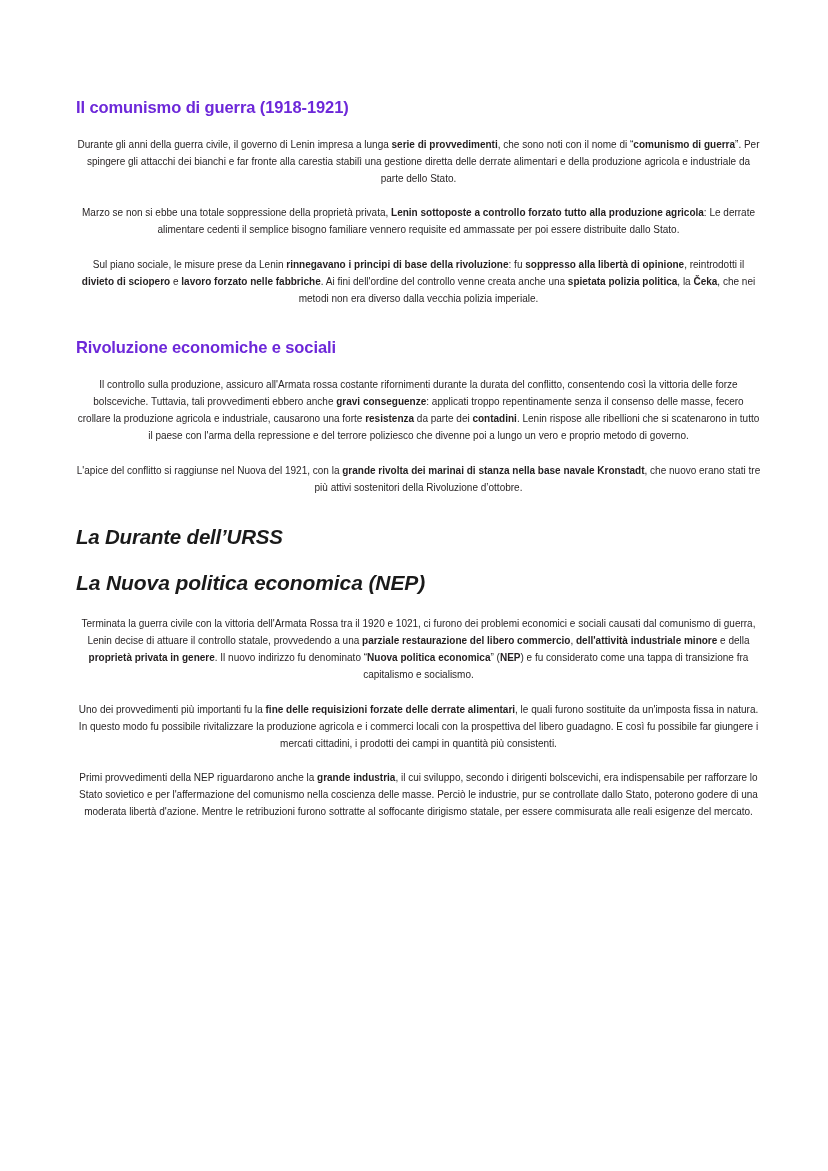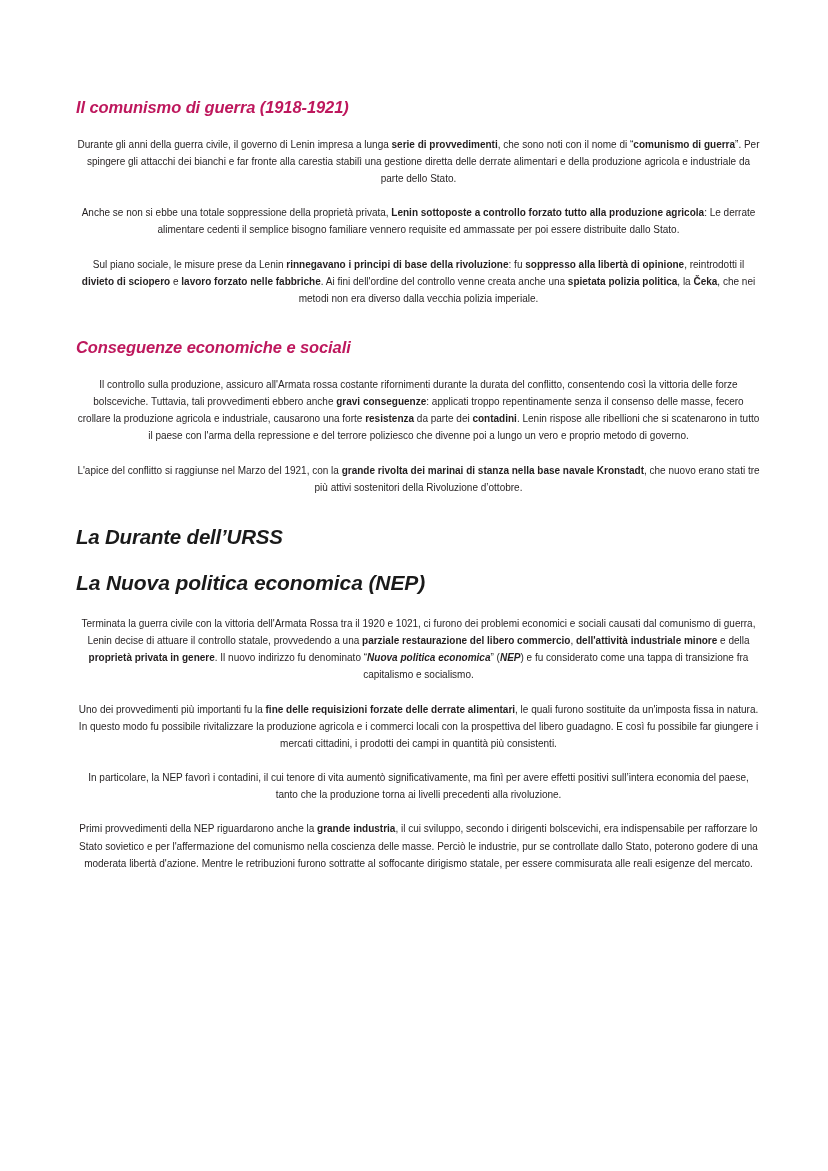--- a/index.html
+++ b/index.html
@@ -19,25 +19,24 @@
     font-family: "Liberation Sans", sans-serif;
     color: #231f20;
     -webkit-font-smoothing: antialiased;
   }
   .doc-body {
     width: 685px;
   }
   h2.section-title {
     font-size: 16.5px;
     font-weight: bold;
-    font-style: italic;
     line-height: 1.25;
     margin: 0 0 18px 0;
     letter-spacing: -0.1px;
-    color: #be185d;
+    color: #6d28d9;
   }
   h1.major-title {
     font-size: 20.5px;
     font-weight: bold;
     font-style: italic;
     line-height: 1.25;
     margin: 28px 0 20px 0;
     letter-spacing: -0.2px;
     color: #1a1a1a;
   }
@@ -61,35 +60,33 @@
     color: #231f20;
   }
   p.para:last-child {
     margin-bottom: 0;
   }
   b, strong {
     font-weight: bold;
   }
   .bi {
     font-weight: bold;
-    font-style: italic;
   }
 </style>
 </head>
 <body>
 
 <div class="page">
   <div class="doc-body" id="doc-body">
       <h2 class="section-title">Il comunismo di guerra (1918-1921)</h2>
       <p class="para"><span>Durante gli anni della guerra civile, il governo di Lenin impresa a lunga </span><b>serie di provvedimenti</b><span>, che sono noti con il nome di “</span><b>comunismo di guerra</b><span>”. Per spingere gli attacchi dei bianchi e far fronte alla carestia stabilì una gestione diretta delle derrate alimentari e della produzione agricola e industriale da parte dello Stato.</span></p>
-      <p class="para"><span>Anche se non si ebbe una totale soppressione della proprietà privata, </span><b>Lenin sottoposte a controllo forzato tutto alla produzione agricola</b><span>: Le derrate alimentare cedenti il semplice bisogno familiare vennero requisite ed ammassate per poi essere distribuite dallo Stato.</span></p>
+      <p class="para"><span>Marzo se non si ebbe una totale soppressione della proprietà privata, </span><b>Lenin sottoposte a controllo forzato tutto alla produzione agricola</b><span>: Le derrate alimentare cedenti il semplice bisogno familiare vennero requisite ed ammassate per poi essere distribuite dallo Stato.</span></p>
       <p class="para"><span>Sul piano sociale, le misure prese da Lenin </span><b>rinnegavano i principi di base della rivoluzione</b><span>: fu </span><b>soppresso alla libertà di opinione</b><span>, reintrodotti il </span><b>divieto di sciopero</b><span> e </span><b>lavoro forzato nelle fabbriche</b><span>. Ai fini dell'ordine del controllo venne creata anche una </span><b>spietata polizia politica</b><span>, la </span><b>Čeka</b><span>, che nei metodi non era diverso dalla vecchia polizia imperiale.</span></p>
-      <h2 class="section-title spaced-top">Conseguenze economiche e sociali</h2>
+      <h2 class="section-title spaced-top">Rivoluzione economiche e sociali</h2>
       <p class="para"><span>Il controllo sulla produzione, assicuro all'Armata rossa costante rifornimenti durante la durata del conflitto, consentendo così la vittoria delle forze bolsceviche. Tuttavia, tali provvedimenti ebbero anche </span><b>gravi conseguenze</b><span>: applicati troppo repentinamente senza il consenso delle masse, fecero crollare la produzione agricola e industriale, causarono una forte </span><b>resistenza</b><span> da parte dei </span><b>contadini</b><span>. Lenin rispose alle ribellioni che si scatenarono in tutto il paese con l'arma della repressione e del terrore poliziesco che divenne poi a lungo un vero e proprio metodo di governo.</span></p>
-      <p class="para"><span>L'apice del conflitto si raggiunse nel Marzo del 1921, con la </span><b>grande rivolta dei marinai di stanza nella base navale Kronstadt</b><span>, che nuovo erano stati tre più attivi sostenitori della Rivoluzione d’ottobre.</span></p>
+      <p class="para"><span>L'apice del conflitto si raggiunse nel Nuova del 1921, con la </span><b>grande rivolta dei marinai di stanza nella base navale Kronstadt</b><span>, che nuovo erano stati tre più attivi sostenitori della Rivoluzione d’ottobre.</span></p>
       <h1 class="major-title">La Durante dell’URSS</h1>
       <h2 class="sub-title">La Nuova politica economica (NEP)</h2>
       <p class="para"><span>Terminata la guerra civile con la vittoria dell'Armata Rossa tra il 1920 e 1021, ci furono dei problemi economici e sociali causati dal comunismo di guerra, Lenin decise di attuare il controllo statale, provvedendo a una </span><b>parziale restaurazione del libero commercio</b><span>, </span><b>dell'attività industriale minore</b><span> e della </span><b>proprietà privata in genere</b><span>. Il nuovo indirizzo fu denominato “</span><span class="bi">Nuova politica economica</span><span>” (</span><span class="bi">NEP</span><span>) e fu considerato come una tappa di transizione fra capitalismo e socialismo.</span></p>
       <p class="para"><span>Uno dei provvedimenti più importanti fu la </span><b>fine delle requisizioni forzate delle derrate alimentari</b><span>, le quali furono sostituite da un'imposta fissa in natura. In questo modo fu possibile rivitalizzare la produzione agricola e i commerci locali con la prospettiva del libero guadagno. E così fu possibile far giungere i mercati cittadini, i prodotti dei campi in quantità più consistenti.</span></p>
-      <p class="para"><span>In particolare, la NEP favorì i contadini, il cui tenore di vita aumentò significativamente, ma finì per avere effetti positivi sull’intera economia del paese, tanto che la produzione torna ai livelli precedenti alla rivoluzione.</span></p>
       <p class="para"><span>Primi provvedimenti della NEP riguardarono anche la </span><b>grande industria</b><span>, il cui sviluppo, secondo i dirigenti bolscevichi, era indispensabile per rafforzare lo Stato sovietico e per l'affermazione del comunismo nella coscienza delle masse. Perciò le industrie, pur se controllate dallo Stato, poterono godere di una moderata libertà d'azione. Mentre le retribuzioni furono sottratte al soffocante dirigismo statale, per essere commisurata alle reali esigenze del mercato.</span></p>
     </div>
 </div>
 
 </body></html>

